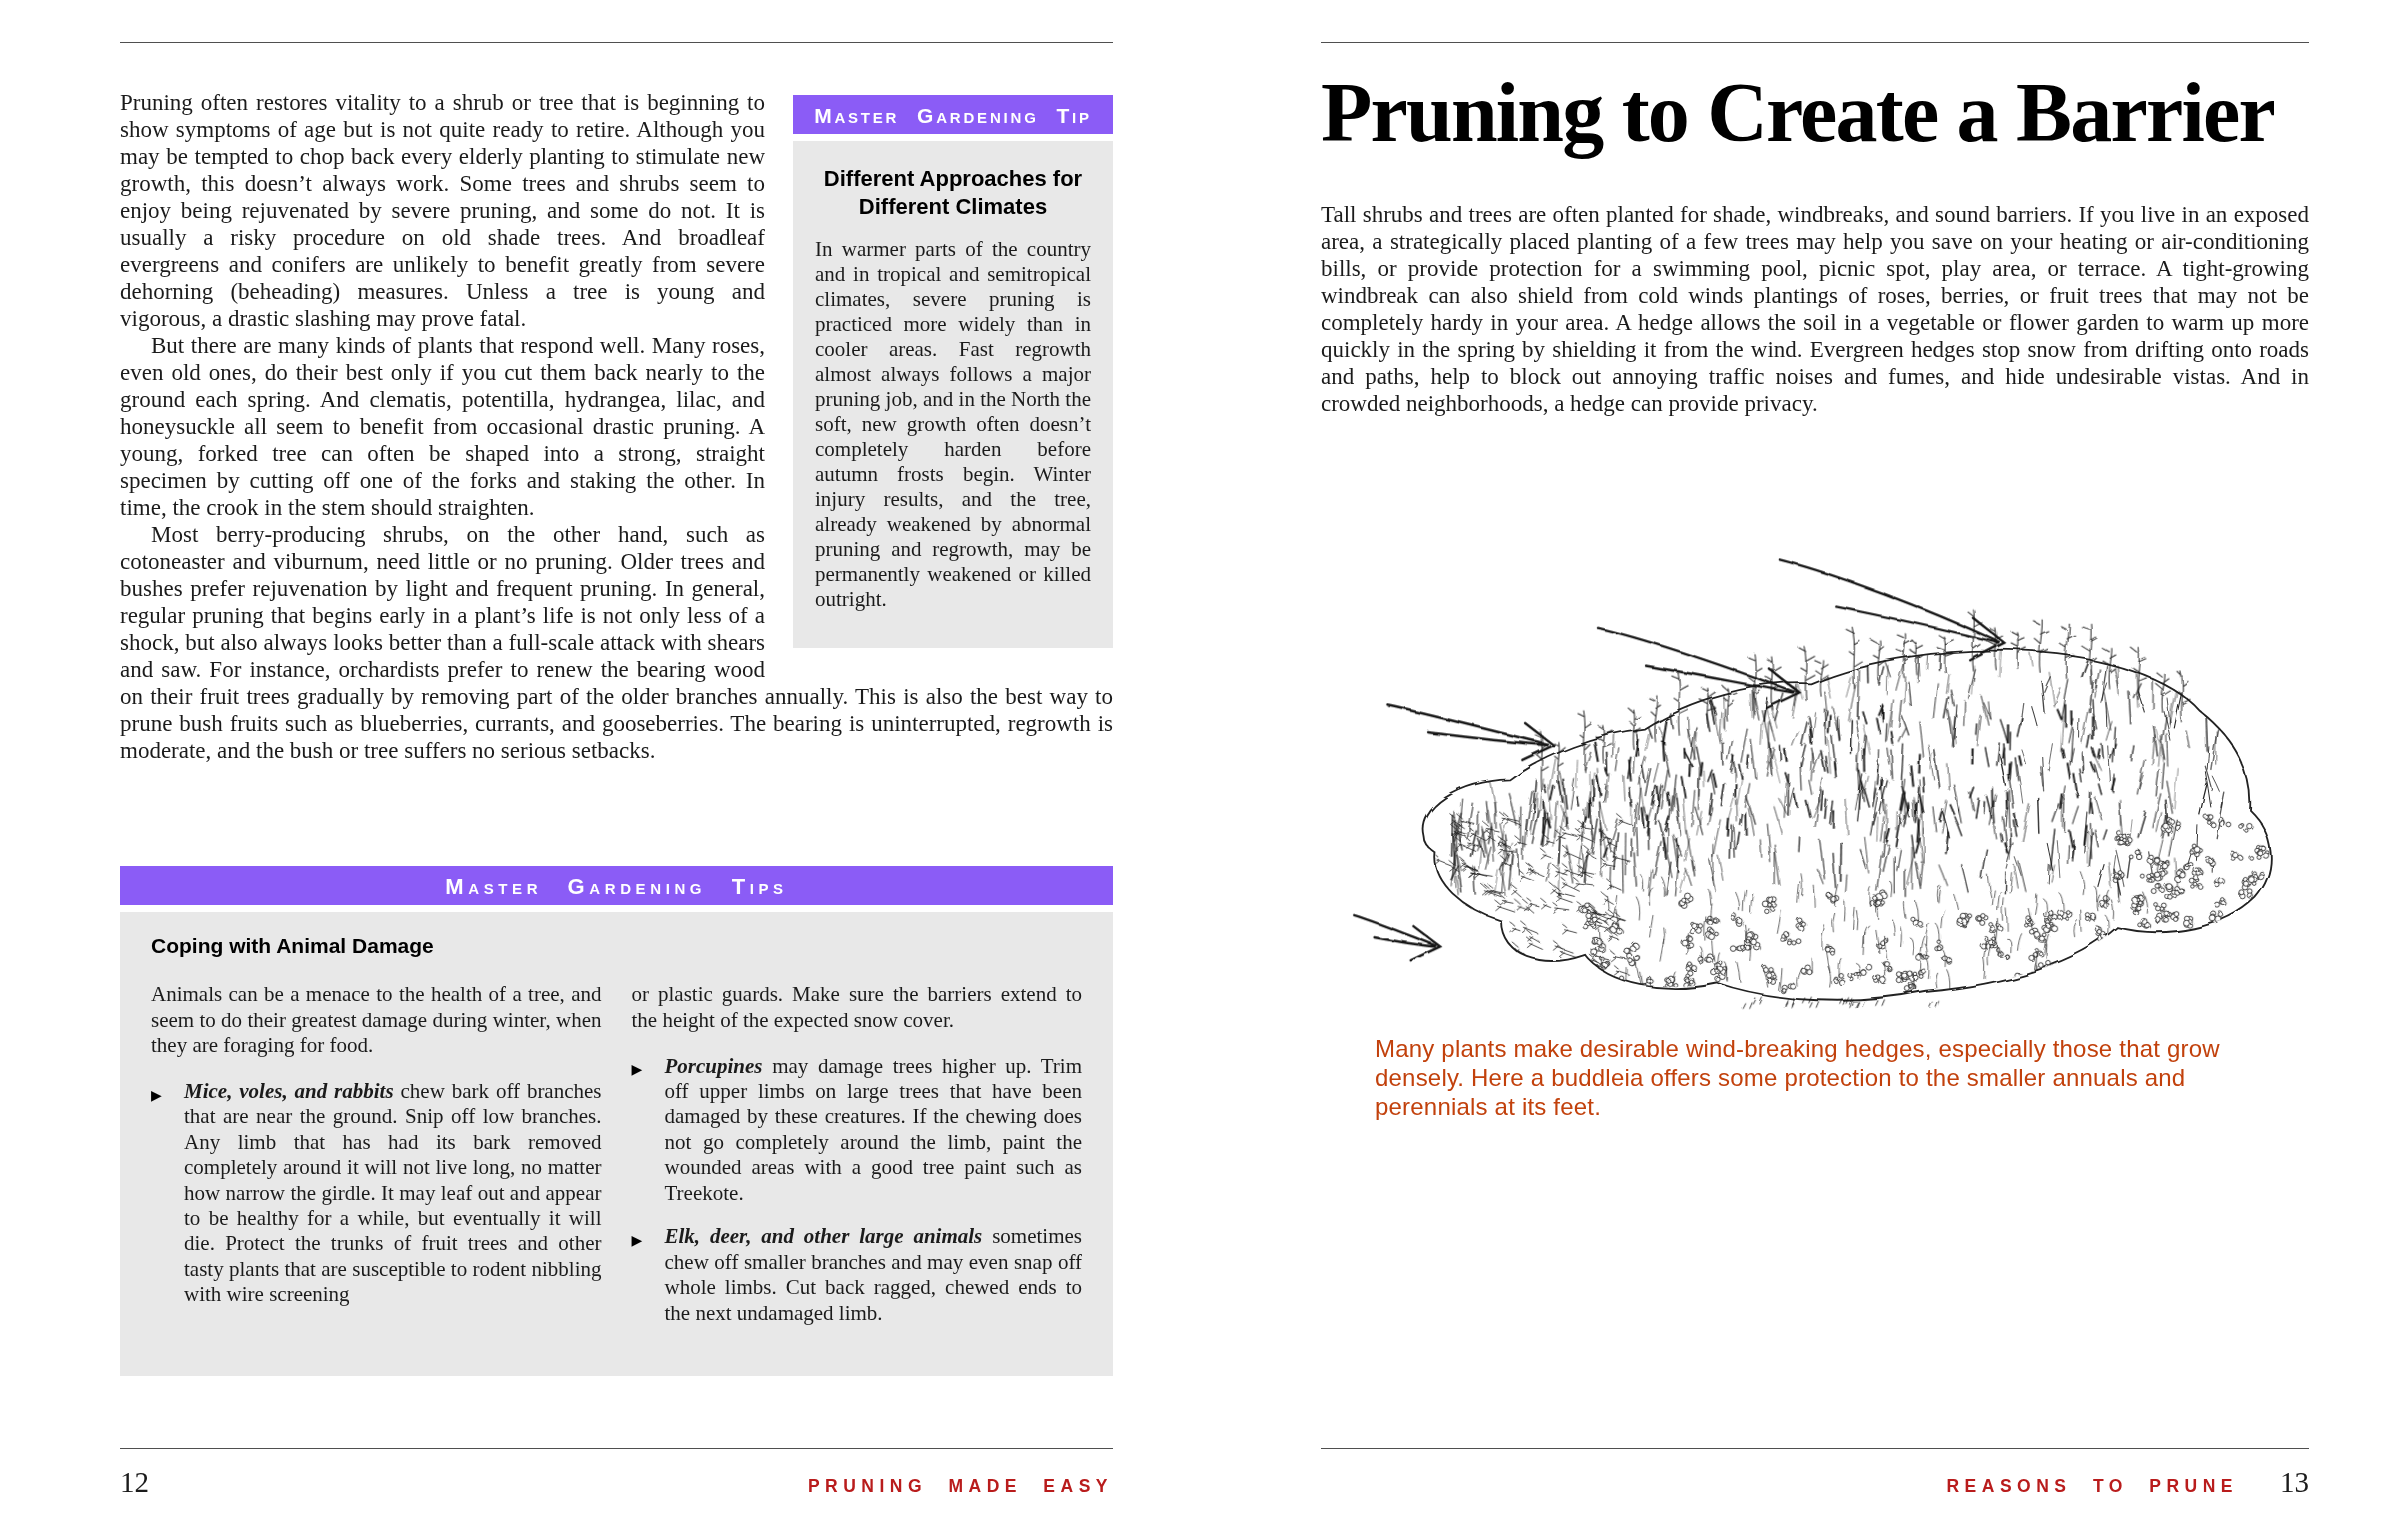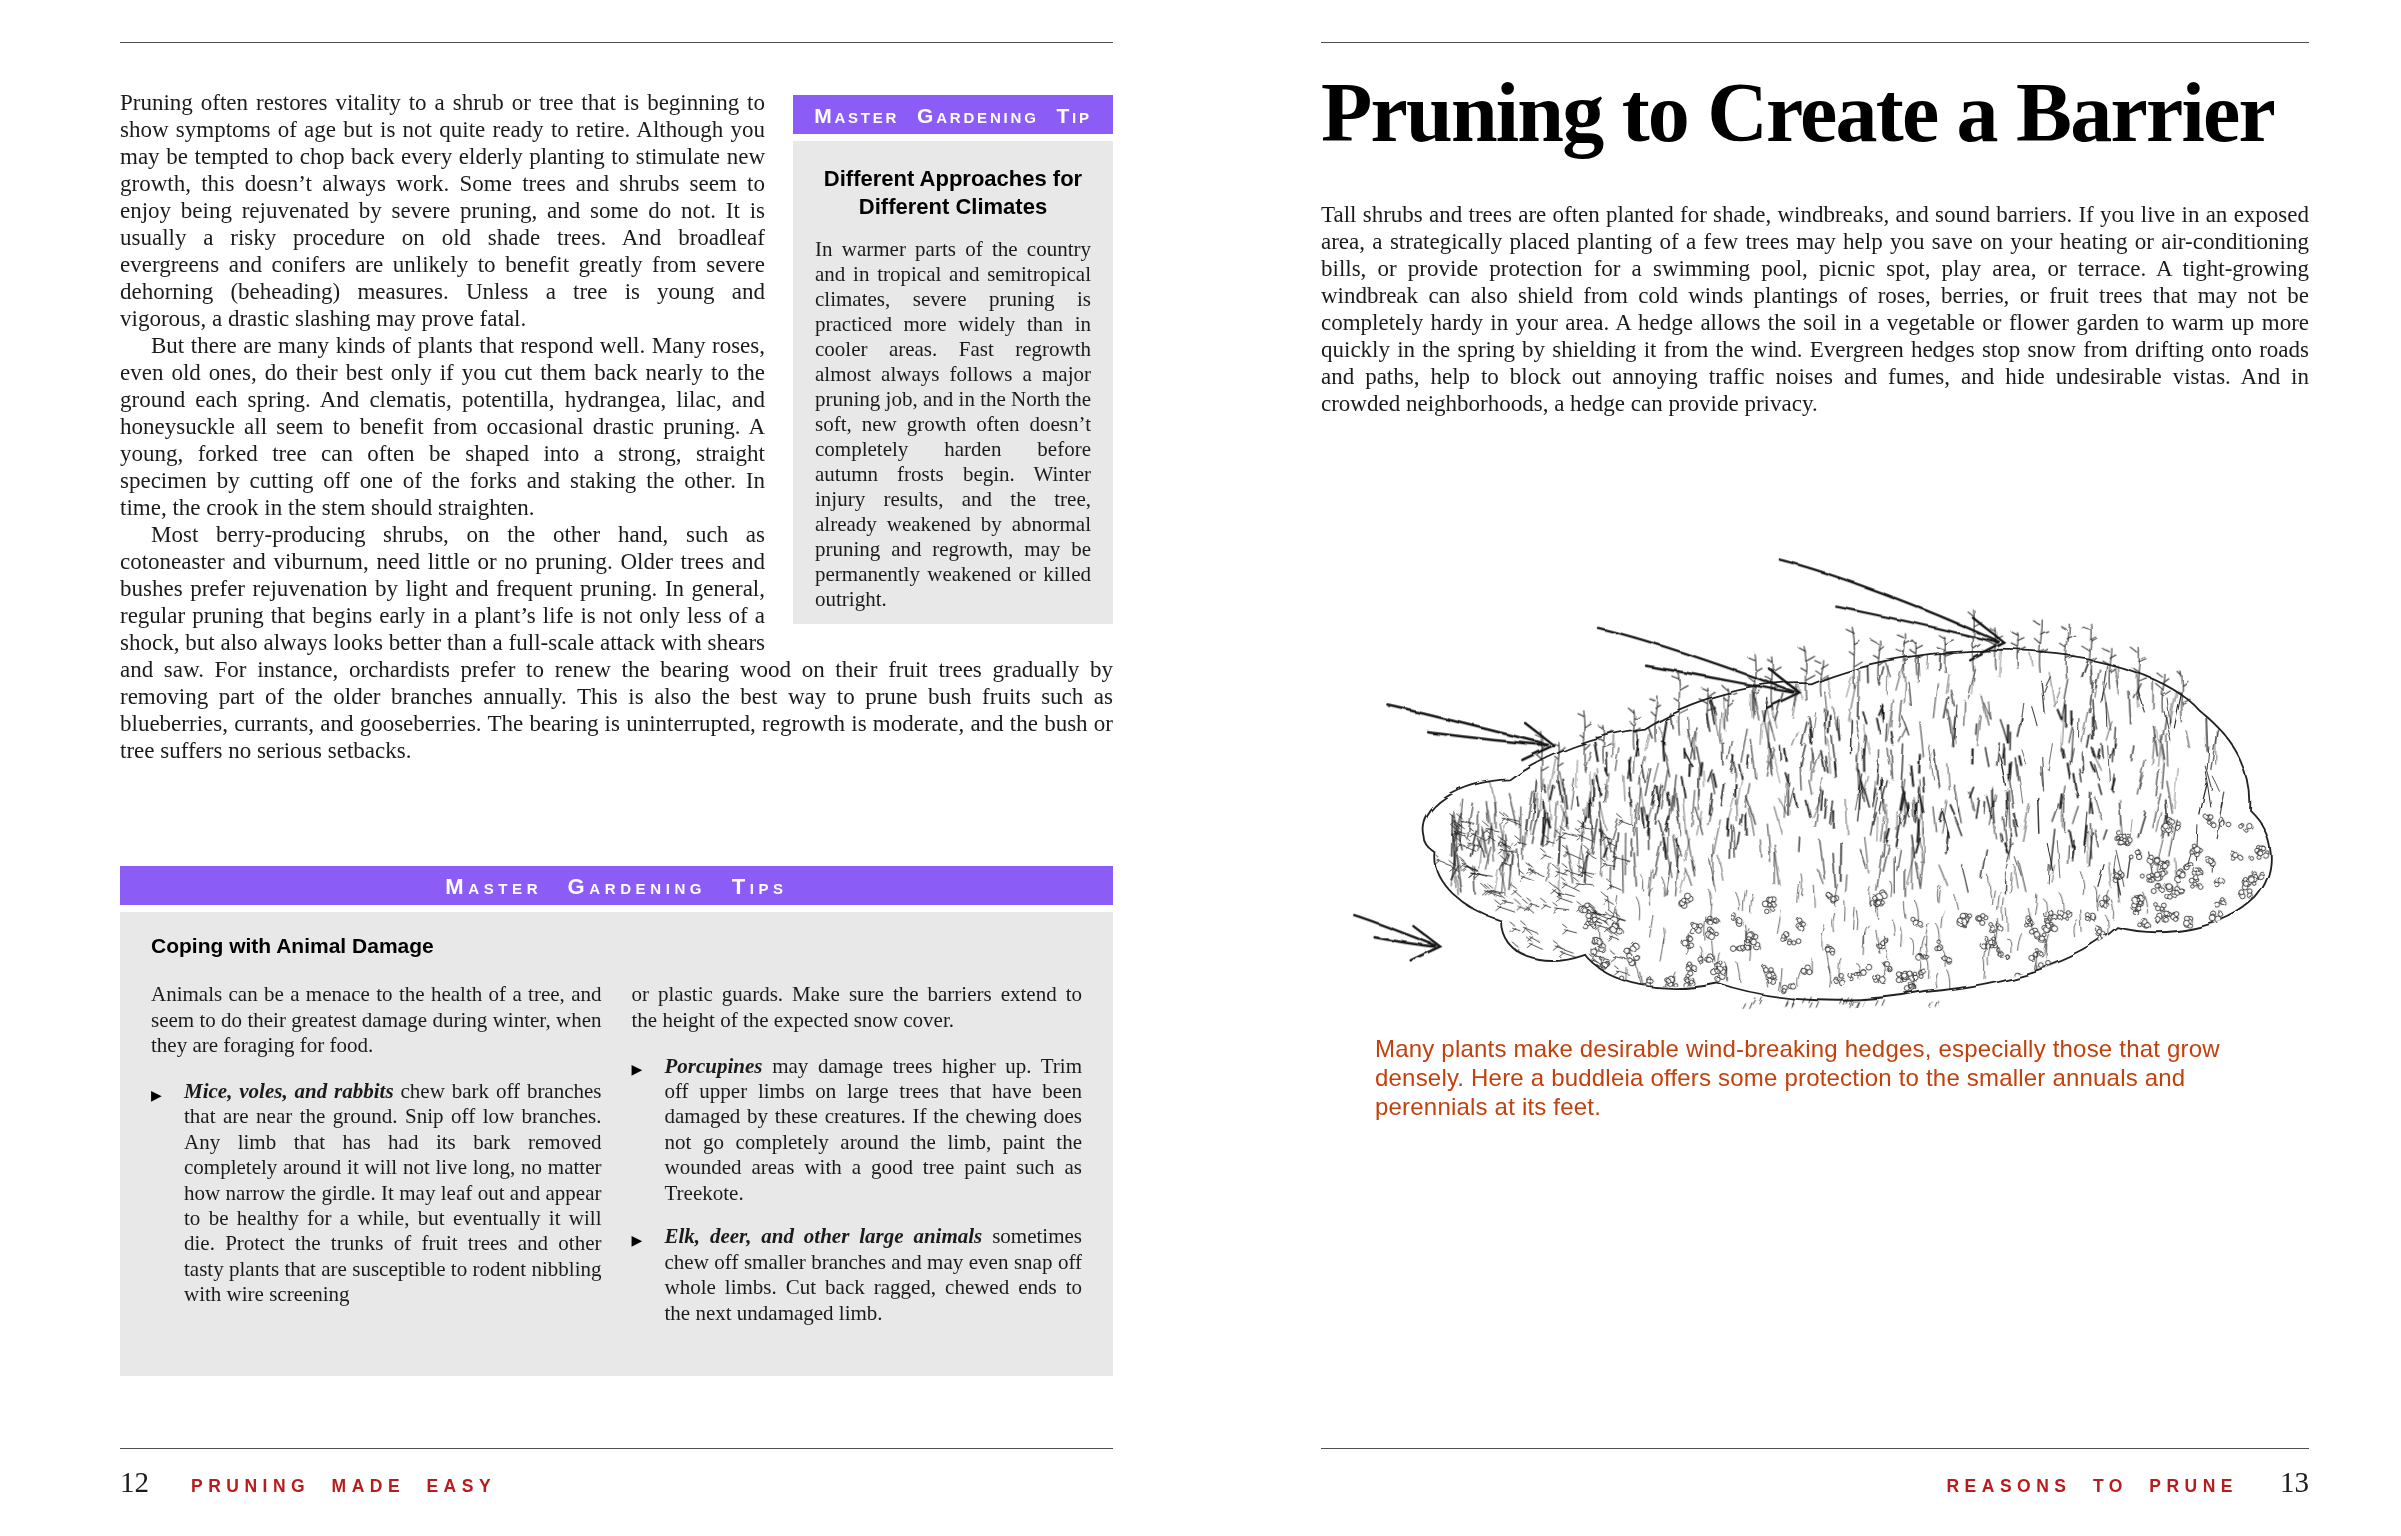--- a/index.html
+++ b/index.html
@@ -13,21 +13,21 @@
            letter-spacing:-1.8px;margin:28px 0 0 0;color:#000;white-space:nowrap;}
   .bodycol{margin-top:46px;font-size:23px;line-height:27px;text-align:justify;}
   .bodycol p{margin:0;}
   p.indent{text-indent:31px;}
 
   
   .tipbox{float:right;width:320px;margin:5.5px 0 24px 28px;font-family:"Liberation Sans", sans-serif;}
   .bar{background:#8b5cf6;color:#ffffff;text-align:center;height:39px;line-height:41px;
        font-family:"Liberation Sans", sans-serif;font-weight:700;font-variant:small-caps;}
   .tipbox .bar{font-size:21px;letter-spacing:2.8px;word-spacing:9.2px;}
-  .tipbody{margin-top:7.4px;background:#e8e8e8;padding:24px 22px 12px 22px;}
+  .tipbody{margin-top:7.4px;background:#e8e8e8;padding:24px 22px 36px 22px;}
   .tipbody h3{font-family:"Liberation Sans", sans-serif;font-weight:700;font-size:22px;line-height:28px;
               text-align:center;margin:0 0 16.6px 0;color:#000;}
   .tipbody p{font-family:"Liberation Serif", serif;font-size:21px;line-height:25px;
              text-align:justify;margin:0;}
 
   
   .tipsbox{clear:both;margin-top:102px;}
   .tipsbox .bar{font-size:22px;letter-spacing:4.6px;word-spacing:14.8px;}
   .tipsbody{margin-top:7.4px;background:#e8e8e8;padding:22px 31px 31px 31px;}
   .tipsbody h3{font-family:"Liberation Sans", sans-serif;font-weight:700;font-size:21px;
@@ -41,21 +41,21 @@
 
   
   .rp-para{margin-top:46px;font-size:23px;line-height:27px;text-align:justify;}
   .figure{margin-top:39px;height:559px;}
   .figure svg{display:block;width:988px;height:559px;}
   .caption{margin-top:18.5px;padding:0 55px 0 54px;font-family:"Liberation Sans", sans-serif;
            font-size:24px;line-height:29px;color:#c2410c;letter-spacing:0.2px;}
 
   
   .footer{position:absolute;top:1448px;left:0;right:0;border-top:1.8px solid #4f4f4f;
-          padding-top:16.6px;display:flex;align-items:baseline;}
+          padding-top:16.6px;display:flex;align-items:baseline;justify-content:space-between;}
   .pagenum{font-family:"Liberation Serif", serif;font-size:29px;color:#1b1b1b;}
   .runhead{font-family:"Liberation Sans", sans-serif;font-weight:700;font-size:17.5px;
            letter-spacing:5.5px;word-spacing:11px;color:#b91c1c;}
   .footer.left-f .runhead{margin-left:42px;}
   .footer.right-f{justify-content:flex-end;}
   .footer.right-f .pagenum{margin-left:42px;}
 </style>
 </head>
 <body>
 

